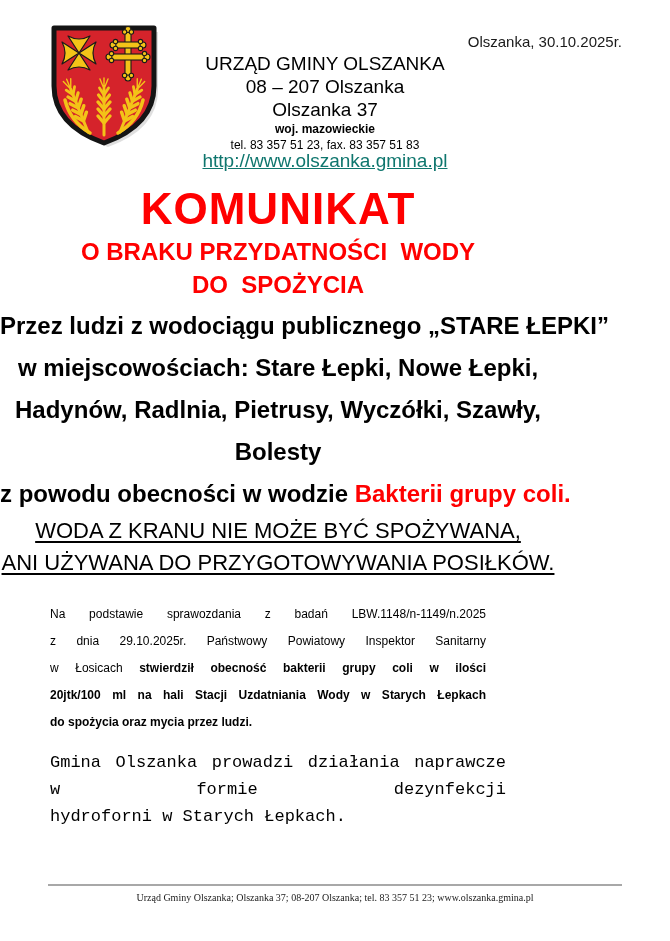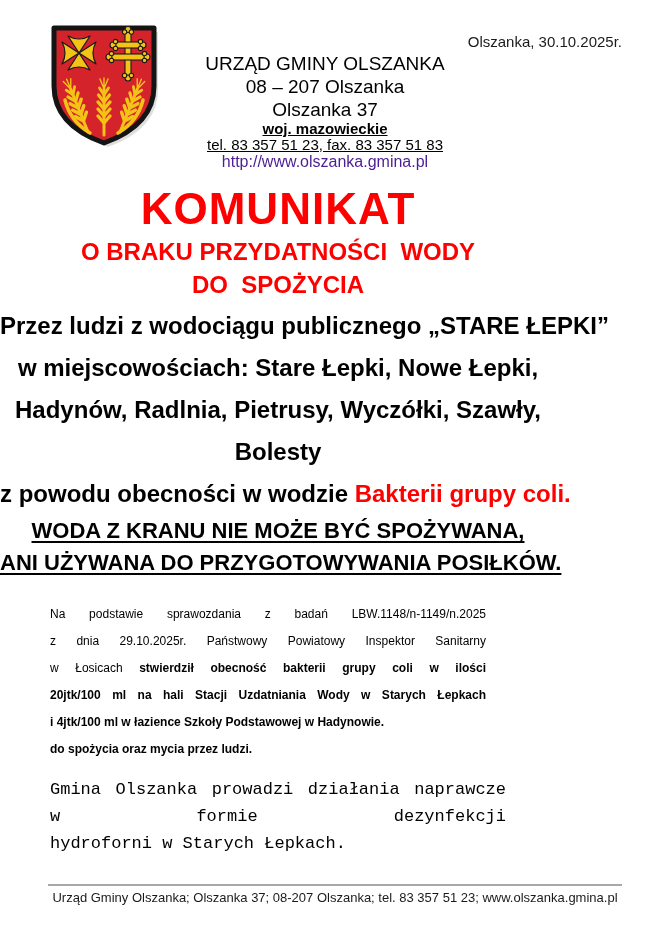--- a/index.html
+++ b/index.html
@@ -16,40 +16,40 @@
     position:absolute;top:33px;right:48px;
     font-size:15px;line-height:18px;color:#1a1a1a;
   }
   .crest{position:absolute;left:46px;top:22px;}
   .header-text{
     position:absolute;left:110px;top:52px;width:430px;
     text-align:center;
   }
   .org-name{font-size:19px;line-height:23px;}
   .org-line{font-size:19px;line-height:23px;}
-  .org-small{font-size:15px;line-height:16px;text-decoration:underline;}
+  .org-small{font-size:12px;line-height:16px;}
   .org-small.bold{font-weight:bold;}
   .org-link{
-    font-size:16px;line-height:16px;color:#4c1d95;
-    cursor:pointer;display:inline-block;
+    font-size:19px;line-height:16px;color:#0f766e;
+    text-decoration:underline;cursor:pointer;display:inline-block;
   }
   
   #main{position:absolute;top:183px;left:0;width:556px;text-align:center;}
   .title-main{
     font-size:44px;line-height:52px;font-weight:bold;
     letter-spacing:1px;white-space:pre-wrap;
   }
   .red{color:#ff0000;}
   .title-sub{
     font-size:24px;line-height:33px;font-weight:bold;white-space:pre-wrap;
   }
   .statements{margin-top:4px;}
   .statement{font-size:24px;line-height:42px;font-weight:bold;white-space:nowrap;}
   .warning{
-    font-size:22px;line-height:32px;font-weight:bold;
+    font-size:22px;line-height:32px;font-weight:normal;
     text-decoration:underline;text-underline-offset:3px;
     text-decoration-thickness:2px;white-space:nowrap;
   }
   .report{
     margin:22px 70px 0 50px;
     text-align:left;
     font-size:12px;line-height:27px;
   }
   .remediation{
     margin:13px 50px 0 50px;
@@ -59,22 +59,22 @@
   .rline{text-align:left;}
   .rline.just{text-align:justify;text-align-last:justify;}
   .rline b{font-weight:bold;}
   
   .footer{position:absolute;top:884px;left:0;width:670px;text-align:center;}
   .footer-rule{
     width:574px;margin:0 auto 4px auto;
     border:none;border-top:2px solid #a8a8a8;height:0;
   }
   .footer-text{
-    font-family:Liberation Sans, sans-serif;
-    font-size:13px;line-height:16px;color:#1a1a1a;
+    font-family:Liberation Serif, serif;
+    font-size:10px;line-height:16px;color:#1a1a1a;
   }
 </style>
 </head>
 <body>
 
 <div class="page">
 
   <div class="date">Olszanka, 30.10.2025r.</div>
 
   <svg class="crest" width="116" height="130" viewBox="0 0 116 130">
@@ -158,21 +158,20 @@
       <div class="statement"><span>z powodu obecności w wodzie </span><span class="red">Bakterii grupy coli.</span></div>
       <div class="warning">WODA Z KRANU NIE MOŻE BYĆ SPOŻYWANA,</div>
       <div class="warning">ANI UŻYWANA DO PRZYGOTOWYWANIA POSIŁKÓW.</div>
     </div>
 
     <div class="report">
       <div class="rline just"><span>Na podstawie sprawozdania z badań LBW.1148/n-1149/n.2025</span><b></b></div>
       <div class="rline just"><span>z dnia 29.10.2025r. Państwowy Powiatowy Inspektor Sanitarny</span><b></b></div>
       <div class="rline just"><span>w Łosicach </span><b>stwierdził obecność bakterii grupy coli w ilości</b></div>
       <div class="rline just"><span></span><b>20jtk/100 ml na hali Stacji Uzdatniania Wody w Starych Łepkach</b></div>
-      <div class="rline"><span></span><b>i 4jtk/100 ml w łazience Szkoły Podstawowej w Hadynowie.</b></div>
       <div class="rline"><span></span><b>do spożycia oraz mycia przez ludzi.</b></div>
     </div>
 
     <div class="remediation">
       <div class="rline just">Gmina Olszanka prowadzi działania naprawcze w formie dezynfekcji</div>
       <div class="rline">hydroforni w Starych Łepkach.</div>
     </div>
   </div>
 
   <div class="footer">

